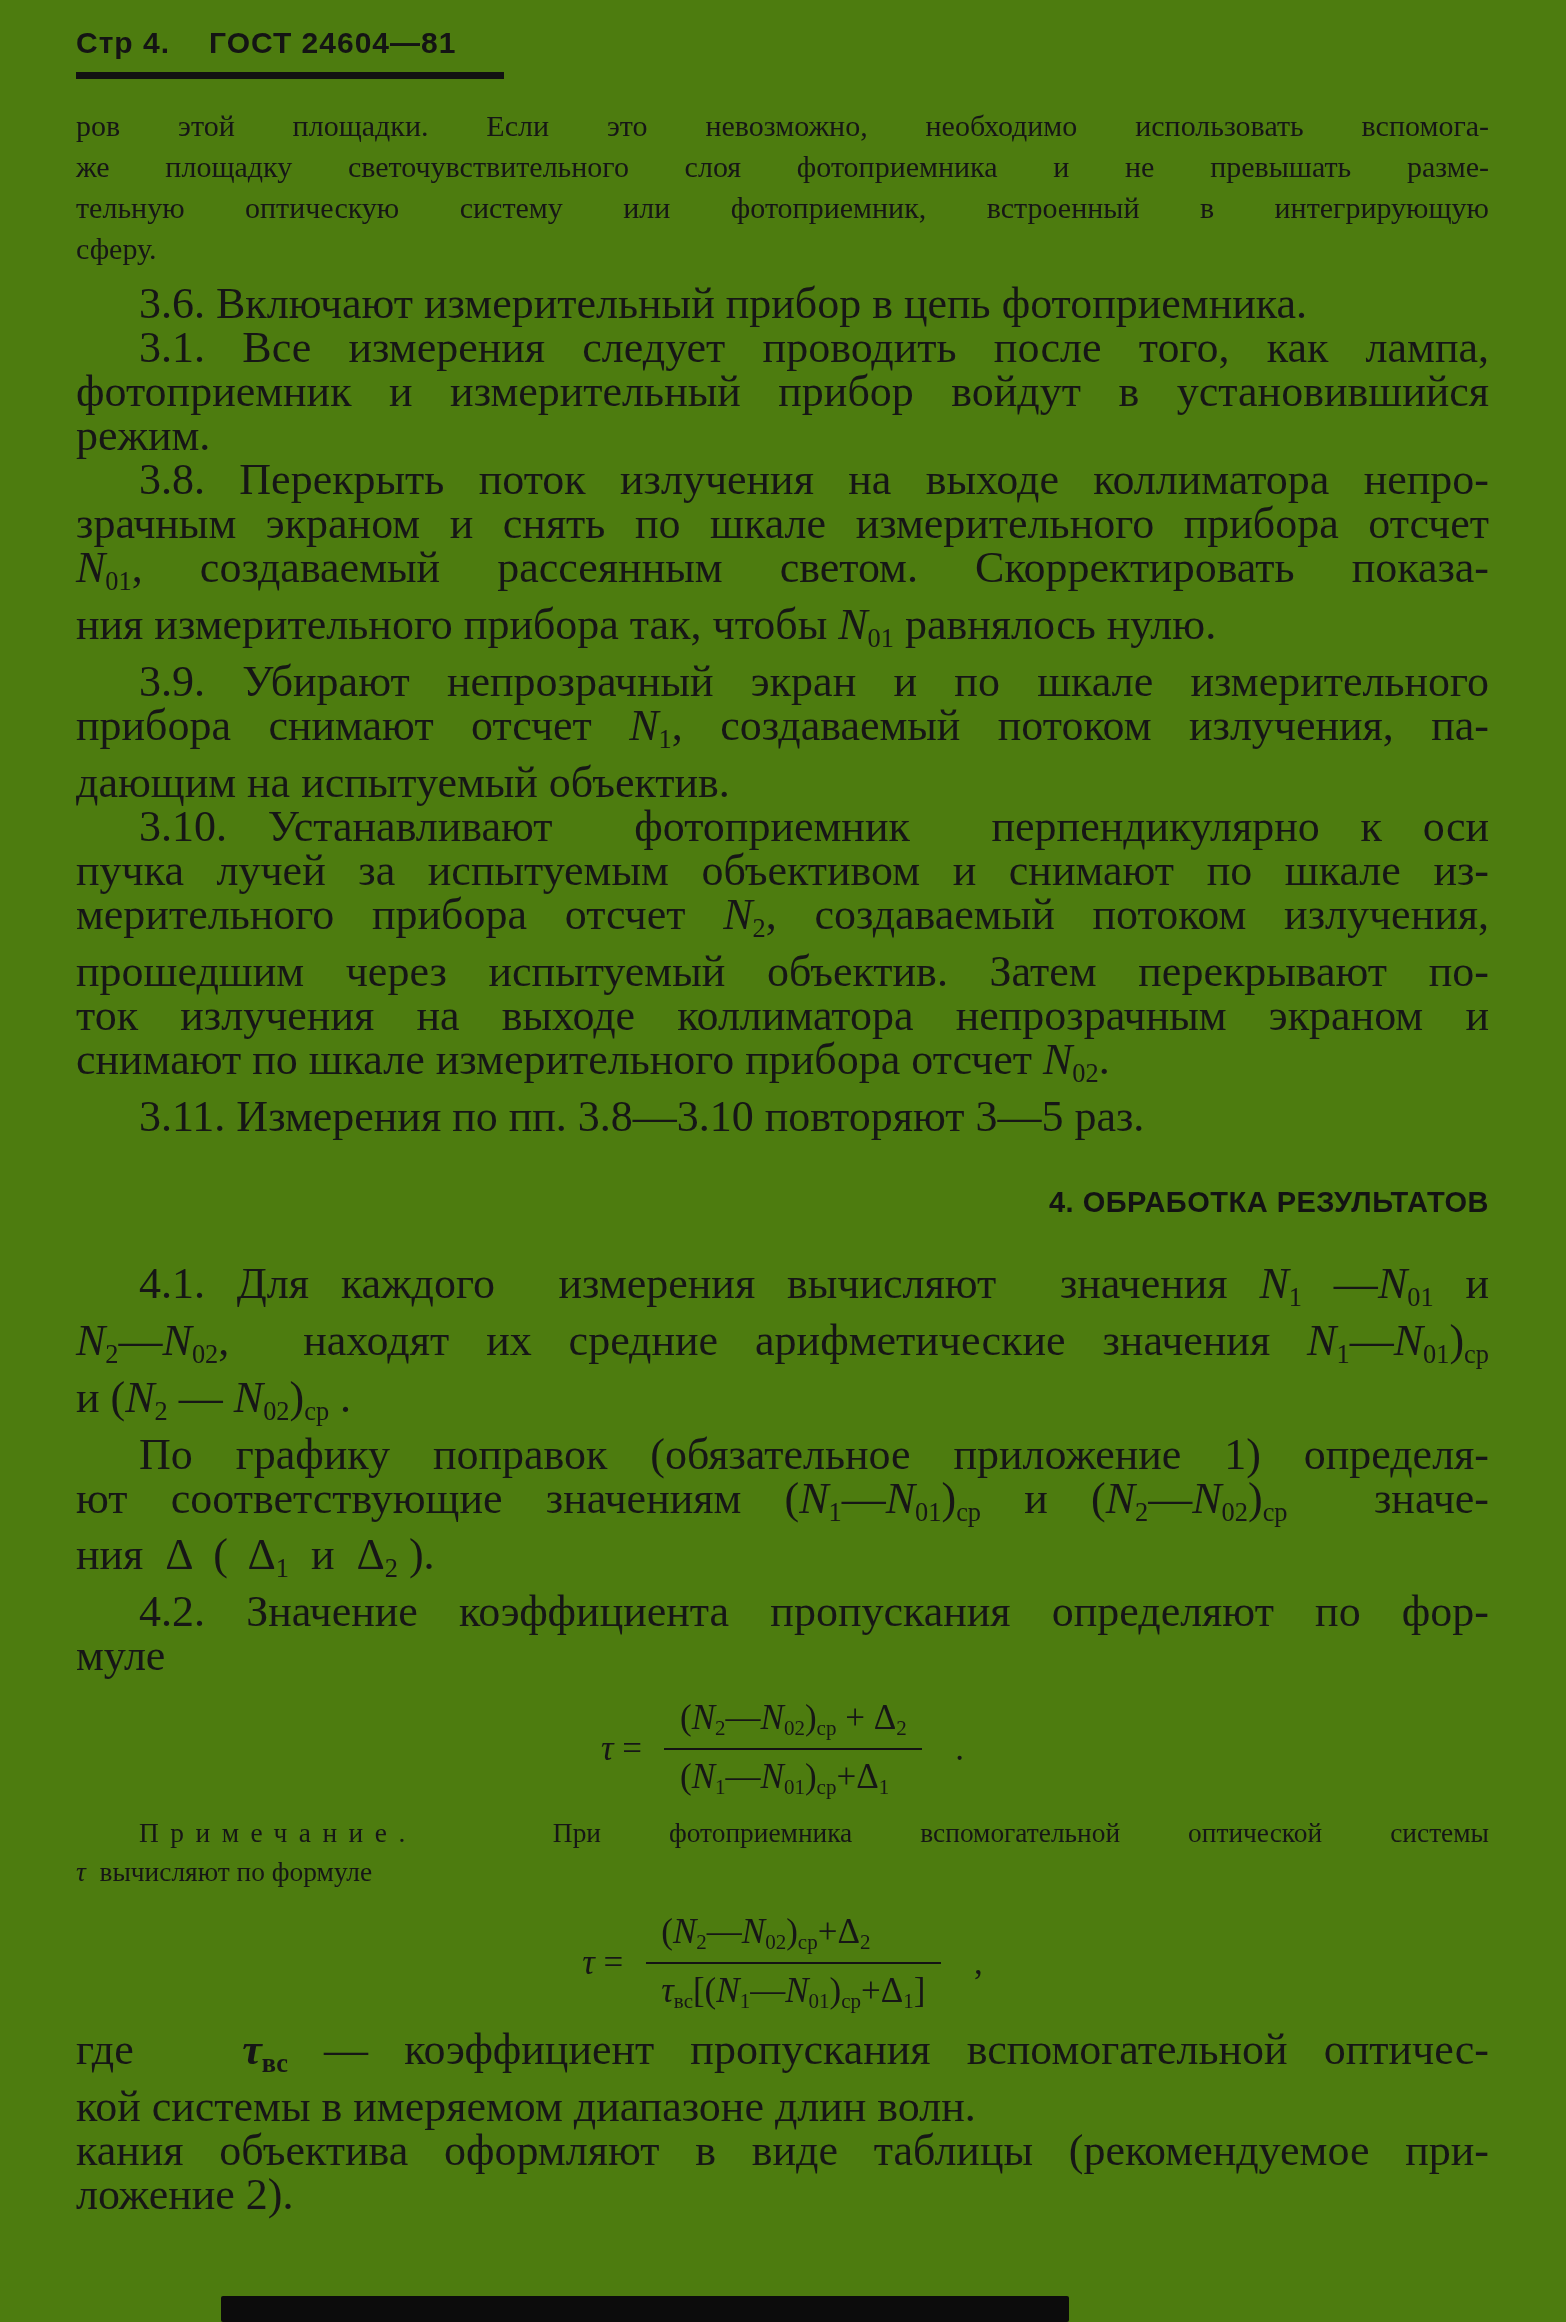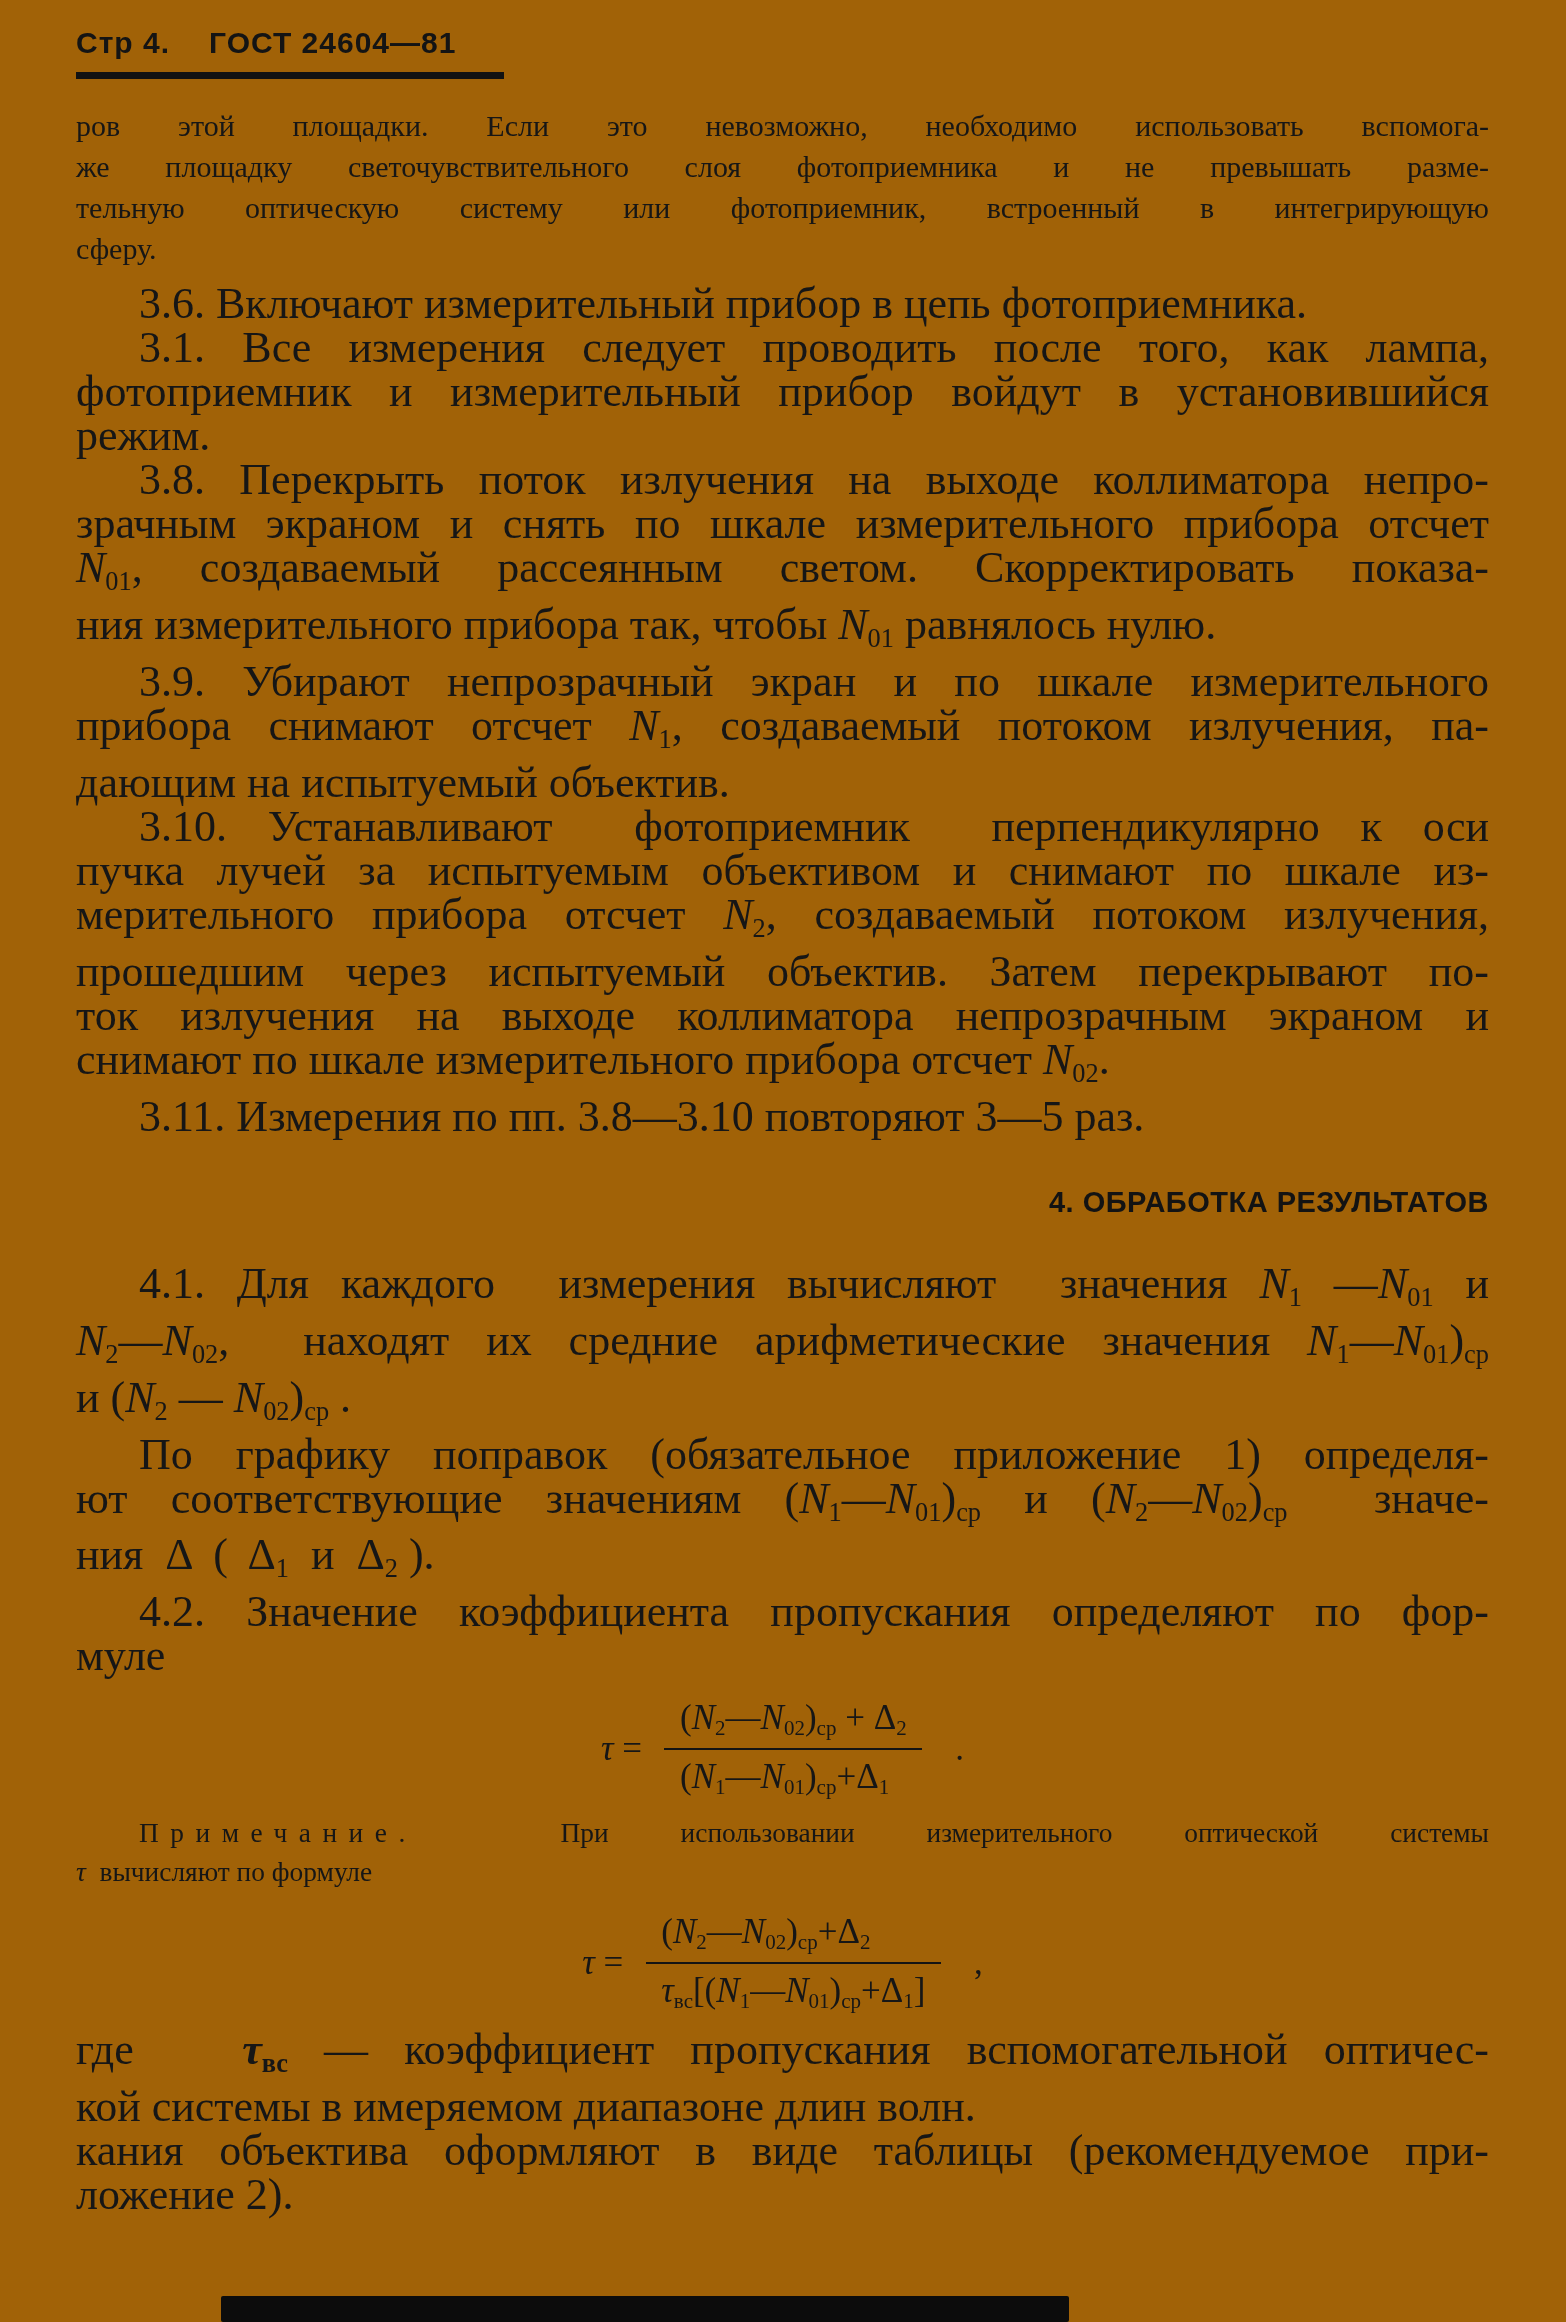--- a/index.html
+++ b/index.html
@@ -1,20 +1,20 @@
 <!DOCTYPE html>
 <html><head>
 <meta charset="utf-8">
 <style>
   html,body{margin:0;padding:0;background:#e8e8e4;}
   .page{
     position:relative;
     width:1566px;height:2323px;
     margin:0 auto;
-    background:#a16207;
+    background:#4d7c0f;
     color:#161616;
     font-family:"Liberation Serif","DejaVu Serif",serif;
     overflow:hidden;
   }
   .content{position:absolute;left:76px;top:0;width:1413px;}
   .header{
     margin-top:25.5px;
     font-family:"Liberation Sans","DejaVu Sans",sans-serif;
     font-weight:bold;font-size:30px;letter-spacing:1px;
     display:flex;gap:39px;align-items:baseline;color:#141414;
@@ -120,21 +120,21 @@
         </div>
         <div class="formula">
           <span class="lhs"><span class="s-i">τ</span><span> = </span></span>
           <span class="frac">
             <div class="num"><span>(</span><span class="s-i">N</span><span class="s-sub">2</span><span>—</span><span class="s-i">N</span><span class="s-sub">02</span><span>)</span><span class="s-sub">ср</span><span> + Δ</span><span class="s-sub">2</span></div>
             <div class="den"><span>(</span><span class="s-i">N</span><span class="s-sub">1</span><span>—</span><span class="s-i">N</span><span class="s-sub">01</span><span>)</span><span class="s-sub">ср</span><span>+Δ</span><span class="s-sub">1</span></div>
           </span>
           <span class="tail">.</span>
         </div>
         <div class="para note">
-          <div class="line first ind"><span class="s-sp">Примечание.</span><span>  При использовании измерительного оптической системы</span></div>
+          <div class="line first ind"><span class="s-sp">Примечание.</span><span>  При фотоприемника вспомогательной оптической системы</span></div>
           <div class="line last"><span class="s-i">τ</span><span>  вычисляют по формуле</span></div>
         </div>
         <div class="formula">
           <span class="lhs"><span class="s-i">τ</span><span> = </span></span>
           <span class="frac">
             <div class="num"><span>(</span><span class="s-i">N</span><span class="s-sub">2</span><span>—</span><span class="s-i">N</span><span class="s-sub">02</span><span>)</span><span class="s-sub">ср</span><span>+Δ</span><span class="s-sub">2</span></div>
             <div class="den"><span class="s-i">τ</span><span class="s-sub">вс</span><span>[(</span><span class="s-i">N</span><span class="s-sub">1</span><span>—</span><span class="s-i">N</span><span class="s-sub">01</span><span>)</span><span class="s-sub">ср</span><span>+Δ</span><span class="s-sub">1</span><span>]</span></div>
           </span>
           <span class="tail">,</span>
         </div>

